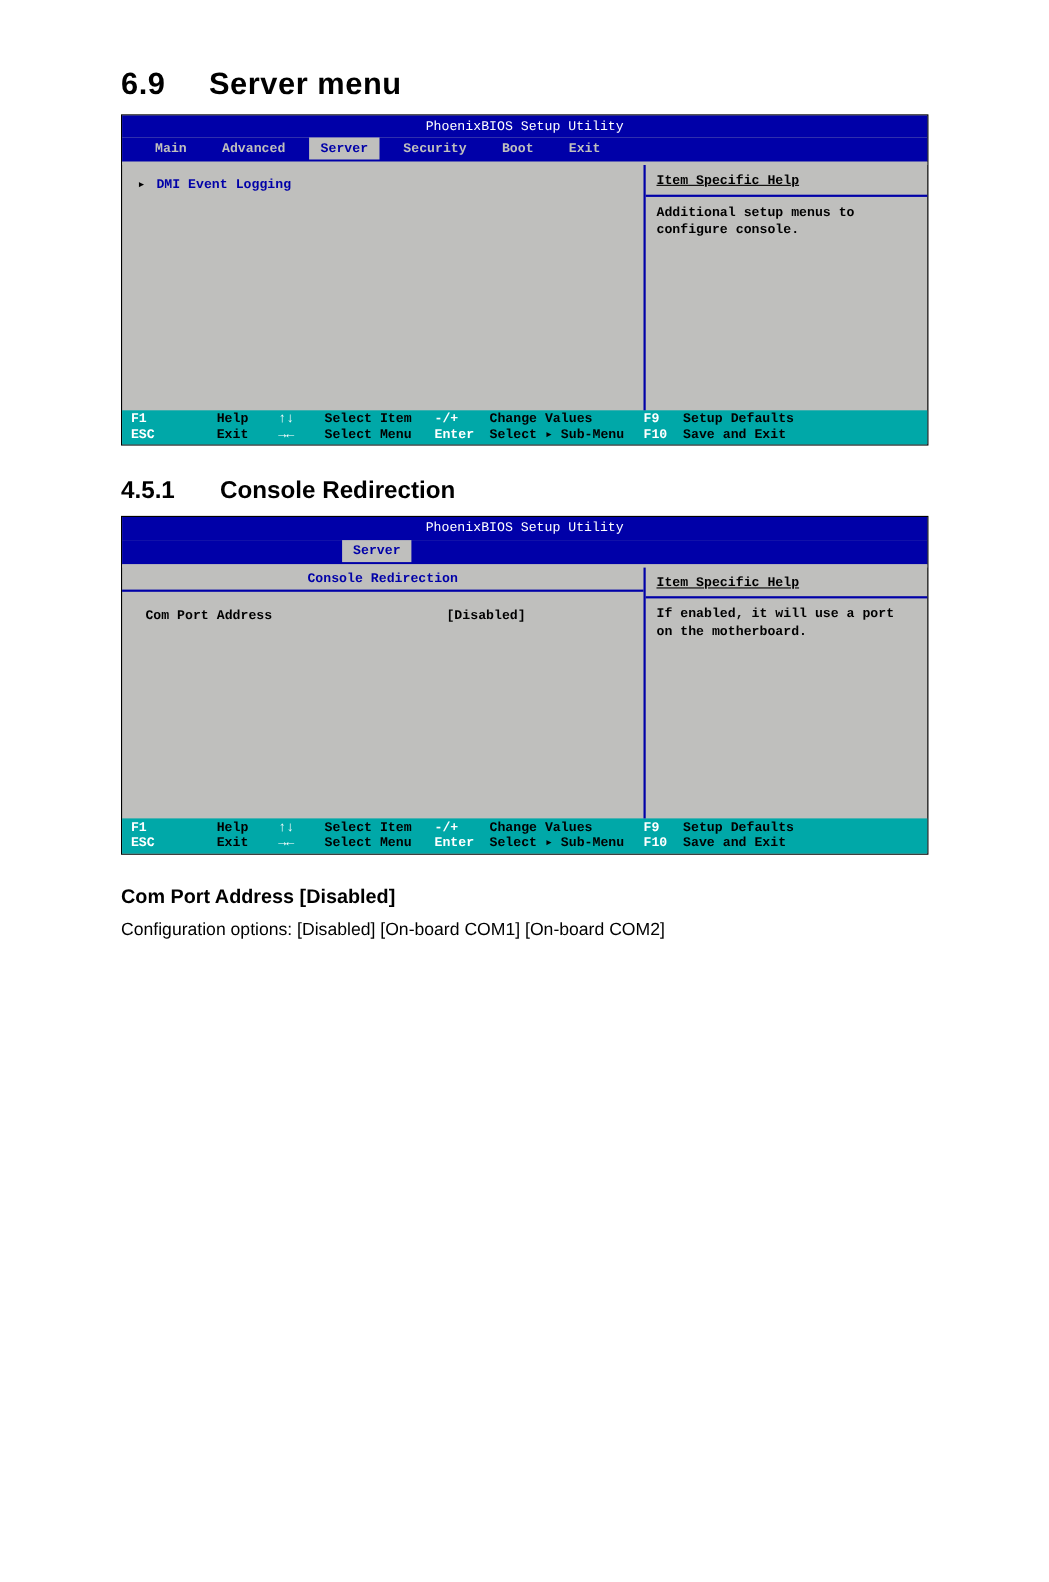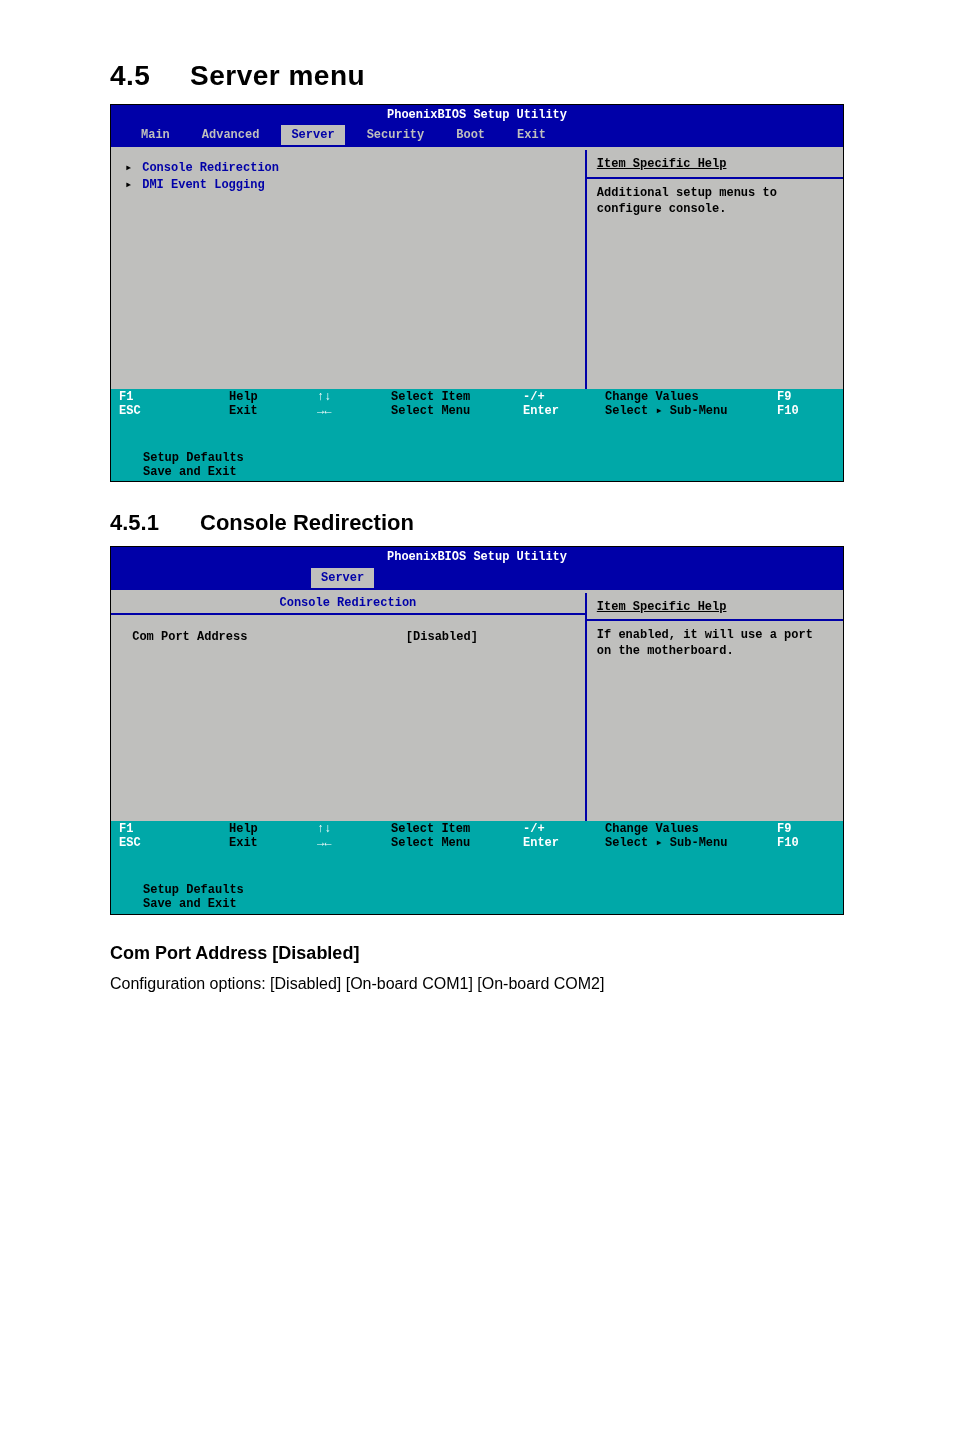--- a/index.html
+++ b/index.html
@@ -55,21 +55,21 @@
     background: #bfbfbd;
     font-family: "Courier New", Courier, monospace;
     font-size: 12px;
     line-height: 1.35;
   }
   .bios-title {
     background: #0000a8;
     color: #ffffff;
     text-align: center;
     padding: 2px 0;
-    font-weight: bold;
+    font-weight: normal;
   }
   .bios-tabs {
     background: #0000a8;
     color: #bfbfbd;
     display: flex;
     padding: 0 20px 2px 20px;
     gap: 12px;
     font-weight: bold;
   }
   .bios-tabs .tab {
@@ -128,61 +128,59 @@
     font-weight: bold;
   }
   .bios-footer {
     background: #00a8a8;
     color: #000;
     display: flex;
     padding: 1px 8px 2px 8px;
     flex-wrap: wrap;
     font-weight: bold;
     row-gap: 0;
-    gap: 32px;
   }
   .fk { color:#ffffff; display:inline-block; }
   .fk-lbl { color:#000; display:inline-block; }
   .foot-col { display:flex; flex-direction:column; }
   .foot-cell { white-space: pre; line-height:1.2; }
   .col1 { flex: 0 0 78px; }
   .col2 { flex: 0 0 56px; }
   .col3 { flex: 0 0 42px; }
   .col4 { flex: 0 0 100px; }
   .col5 { flex: 0 0 50px; }
   .col6 { flex: 0 0 140px; }
   .col7 { flex: 0 0 36px; }
-  .col8 { flex: 1 1 auto; margin-left: 24px; }
+  .col8 { flex: 1 1 auto; }
 
   .spacer-main { height: 190px; }
   .spacer-main2 { height: 170px; }
 </style>
 </head>
 <body>
 
 <div class="page">
 
   <h1 class="section-title">
-    <span class="num">4.5</span><span>Server menu</span>
+    <span class="num">6.9</span><span>Server menu</span>
   </h1>
 
   <div class="bios">
     <div class="bios-title">PhoenixBIOS Setup Utility</div>
     <div class="bios-tabs">
       <span class="tab">Main</span>
       <span class="tab">Advanced</span>
       <span class="tab active">Server</span>
       <span class="tab">Security</span>
       <span class="tab">Boot</span>
       <span class="tab">Exit</span>
     </div>
     <div style="border-top:3px solid #bfbfbd;"></div>
     <div class="bios-body">
       <div class="bios-main" style="padding-top:10px;">
-        <div class="menu-line"><span class="ptr">▸</span> <span>Console Redirection</span></div>
         <div class="menu-line"><span class="ptr">▸</span> <span>DMI Event Logging</span></div>
         <div class="spacer-main"></div>
       </div>
       <div class="bios-help">
         <div class="bios-help-title">Item Specific Help</div>
         <div class="bios-help-divider"></div>
         <div style="font-weight:bold;">Additional setup menus to configure console.</div>
       </div>
     </div>
     <div class="bios-footer">

